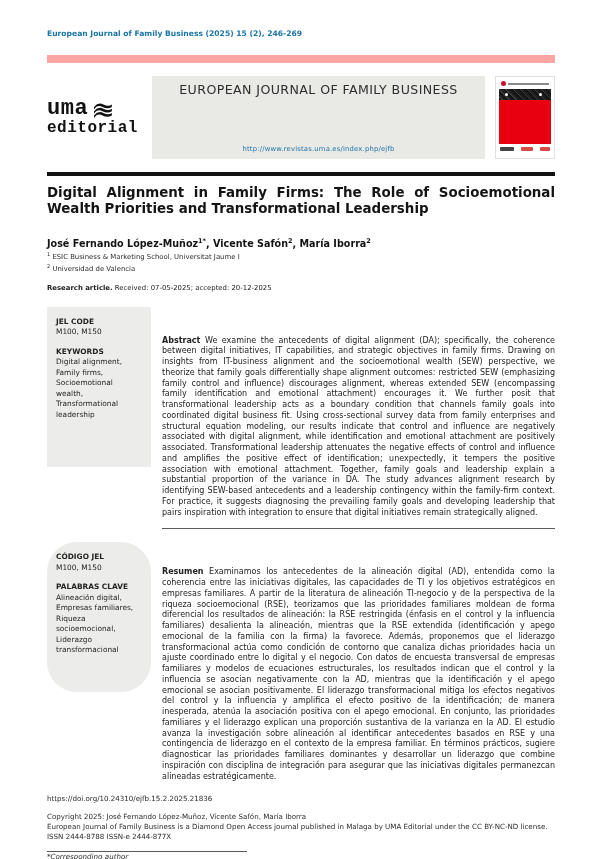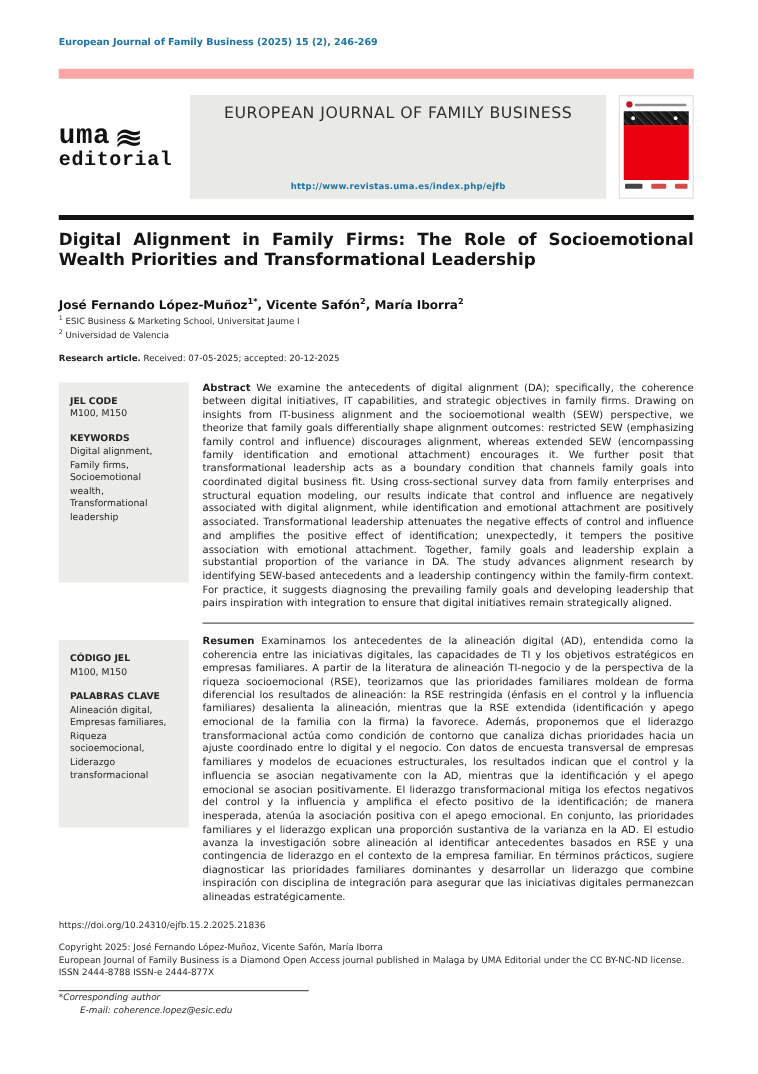--- a/index.html
+++ b/index.html
@@ -32,21 +32,21 @@
   }
   .logo-line1 { display:flex; align-items:center; gap:4px; font-size:22px; font-weight:700; line-height:0.95; letter-spacing:0.5px; }
   .logo-line2 { font-size:16px; font-weight:700; line-height:1.0; letter-spacing:0.5px; }
   .logo-icon svg { display:block; }
   .journal-box {
     flex:1; margin-left:2px; background:#e9e9e6;
     display:flex; flex-direction:column; align-items:center; justify-content:space-between;
     padding:6px 8px;
   }
   .journal-name { font-size:12.6px; font-weight:500; color:#2e2e2e; letter-spacing:0.4px; white-space:nowrap; }
-  .journal-url { margin-top:17px; font-size:6.8px; font-weight:700; color:#1b74a4; letter-spacing:0.2px; }
+  .journal-url { margin-top:17px; font-size:6.8px; font-weight:400; color:#1b74a4; letter-spacing:0.2px; }
 
   
   .cover {
     width:60px; margin-left:10px; background:#ffffff;
     border:1px solid #e0e0e0;
     display:flex; flex-direction:column;
     padding:4px 3px 3px 3px;
   }
   .cover-top { display:flex; align-items:center; gap:2px; margin:0 2px 3px 2px; }
   .cover-top .dot { width:5px; height:5px; border-radius:50%; background:#c8102e; flex:0 0 auto; }
@@ -85,29 +85,29 @@
     padding:10px 9px 12px 9px;
     font-size:7.4px; line-height:1.42; color:#242424;
   }
   .sidebar-box .sb-label { font-weight:700; display:block; }
   .sidebar-box .sb-gap { height:9px; }
   .main-col { flex:1; margin-left:11px; }
 
   .section-en { margin-top:15px; }
   .section-en .sidebar-box { min-height:160px; }
   .abstract-p {
-    font-size:8px; line-height:1.345; text-align:justify; color:#222;
+    font-size:8px; line-height:1.345; text-align:justify; color:#222;margin-top:29px;
   }
   .abstract-p .p-lbl { font-weight:700; }
 
   .divider-row { display:flex; }
   .divider-row .spacer { width:115px; flex:0 0 auto; }
   .divider { flex:1; border-top:1px solid #5a5a5a; margin:10px 0 9px 0; }
 
-  .section-es .sidebar-box { min-height:150px; margin-top:4px; }
+  .section-es .sidebar-box { min-height:150px; margin-top:4px;border-radius:30px; }
   .es-title { font-size:8.2px; font-weight:700; line-height:1.3; margin-bottom:7px; color:#161616; }
 
   
   .doi { margin-top:12px; font-size:7.1px; color:#2a2a2a; }
   .copyright { margin-top:9px; font-size:7.1px; color:#2a2a2a; line-height:1.4; }
   .copyright .line { display:block; }
   .foot-divider { width:200px; border-top:1px solid #5a5a5a; margin-top:9px; }
   .corresponding { margin-top:0; font-size:7.1px; font-style:italic; color:#2a2a2a; line-height:1.45; }
   .corresponding .ind { padding-left:17px; display:block; }
 </style>

